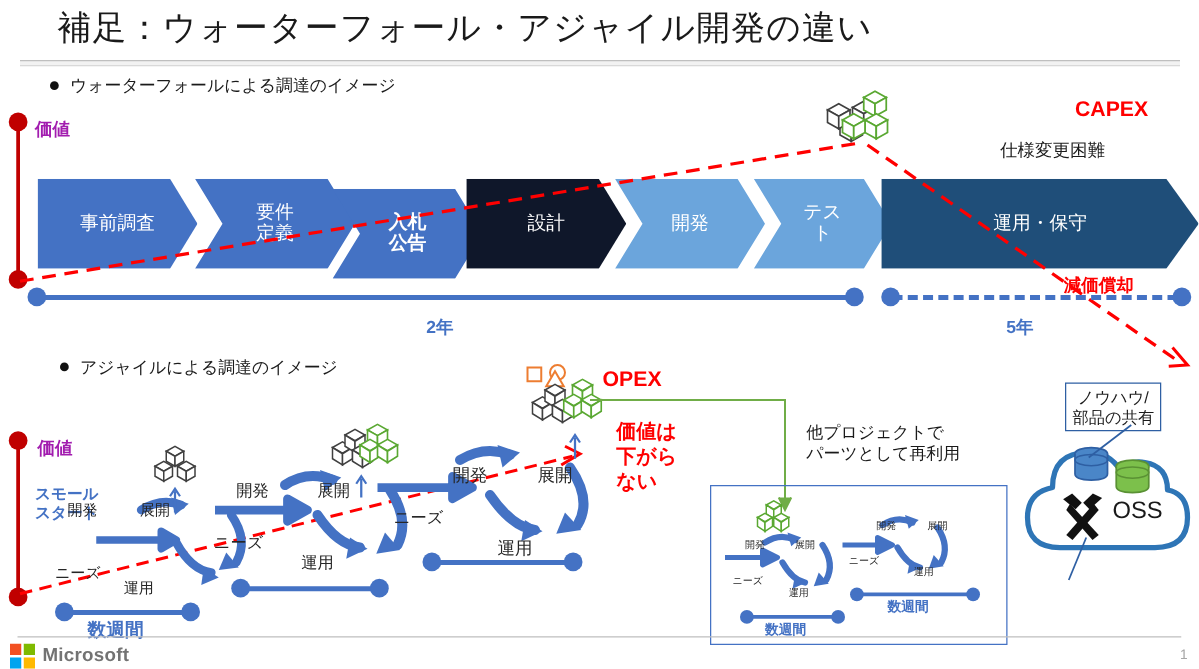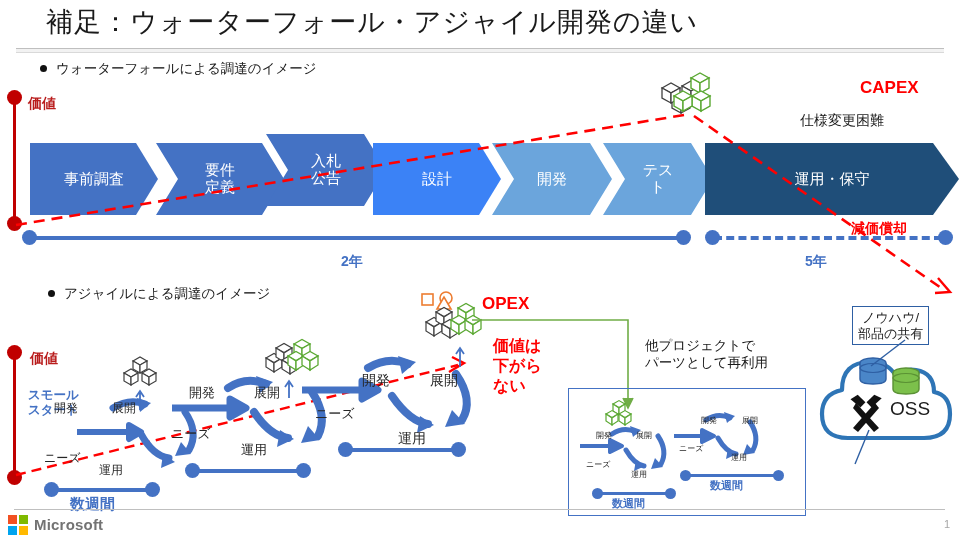--- a/index.html
+++ b/index.html
@@ -20,30 +20,30 @@
     border-top:1px solid #bfbfbf;border-bottom:1px solid #d9d9d9;background:#f2f2f2;}
 
   
   .bullet{font-size:13.5px;color:#1a1a1a;white-space:nowrap;}
   .bullet .dot{display:inline-block;width:7px;height:7px;border-radius:50%;
     background:#111;vertical-align:middle;margin-right:9px;margin-bottom:2px;}
 
   
   .axis-line{background:#c00000;width:3px;}
   .axis-cap{width:15px;height:15px;border-radius:50%;background:#c00000;}
-  .axis-label{color:#b91c1c;font-weight:bold;font-size:14px;white-space:nowrap;}
+  .axis-label{color:#a21caf;font-weight:bold;font-size:14px;white-space:nowrap;}
 
   
   .chev{
     height:72px;display:flex;align-items:center;justify-content:center;
     color:#ffffff;font-size:15px;line-height:1.12;text-align:center;
   }
   .chev.c1{background:#4472c4;clip-path:polygon(0 0,calc(100% - 22px) 0,100% 50%,calc(100% - 22px) 100%,0 100%);}
   .chev.c2{background:#4472c4;clip-path:polygon(0 0,calc(100% - 22px) 0,100% 50%,calc(100% - 22px) 100%,0 100%,22px 50%);}
-  .chev.l1{background:#3b82f6;clip-path:polygon(0 0,calc(100% - 22px) 0,100% 50%,calc(100% - 22px) 100%,0 100%);}
+  .chev.l1{background:#0f172a;clip-path:polygon(0 0,calc(100% - 22px) 0,100% 50%,calc(100% - 22px) 100%,0 100%);}
   .chev.l2{background:#6ba5dc;clip-path:polygon(0 0,calc(100% - 22px) 0,100% 50%,calc(100% - 22px) 100%,0 100%,22px 50%);}
   .chev.dk{background:#1f4e79;clip-path:polygon(0 0,calc(100% - 26px) 0,100% 50%,calc(100% - 26px) 100%,0 100%);}
 
   
   .tl-bar{height:4px;background:#4472c4;}
   .tl-bar.dash{height:0;border-top:4px dashed #4472c4;background:none;}
   .tl-dot{width:15px;height:15px;border-radius:50%;background:#4472c4;}
   .tl-dot.sm{width:11px;height:11px;}
   .tl-lbl{color:#4472c4;font-weight:bold;font-size:14px;white-space:nowrap;}
   .tl-lbl.sm{font-size:11px;}
@@ -88,21 +88,21 @@
   <div class="abs axis-cap" style="left:7px;top:216px;"></div>
   <div class="abs axis-label" style="left:28px;top:95px;">価値</div>
 
   <div class="abs chev c1" style="left:30px;top:143px;width:128px;">
     <span style="white-space:pre-line">事前調査</span>
   </div>
   <div class="abs chev c2" style="left:156px;top:143px;width:128px;">
     <span style="white-space:pre-line">要件
 定義</span>
   </div>
-  <div class="abs chev c2" style="left:266px;top:134px;width:120px;">
+  <div class="abs chev c2" style="left:266px;top:151px;width:120px;font-weight:bold;">
     <span style="white-space:pre-line">入札
 公告</span>
   </div>
 
   <div class="abs chev l1" style="left:373px;top:143px;width:128px;">
     <span style="white-space:pre-line">設計</span>
   </div>
   <div class="abs chev l2" style="left:492px;top:143px;width:120px;">
     <span style="white-space:pre-line">開発</span>
   </div>

